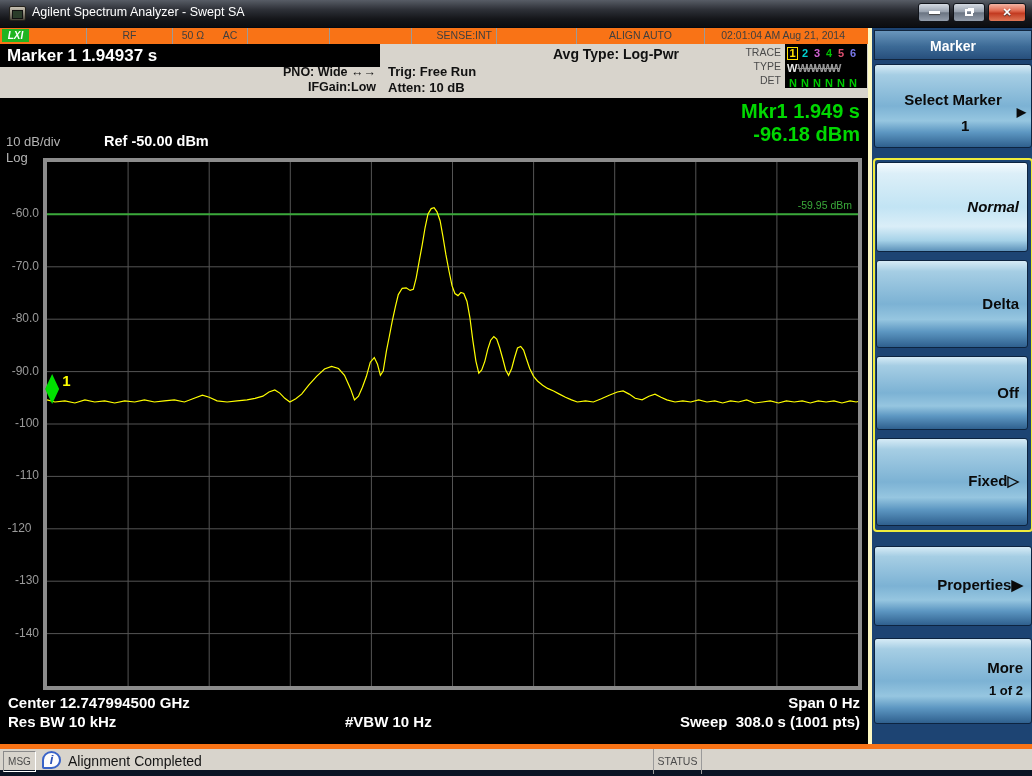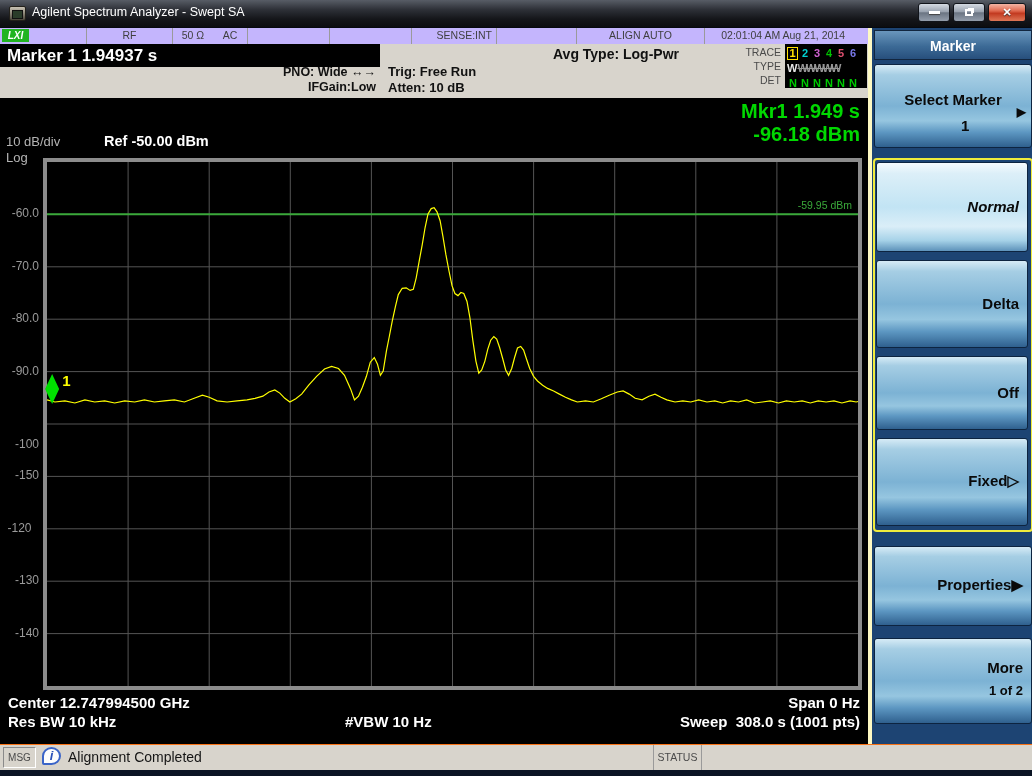--- a/index.html
+++ b/index.html
@@ -30,21 +30,21 @@
   }
   .wbtn.close {
     width:38px;
     background:linear-gradient(180deg,#f2b4a4 0%,#e06a50 40%,#c23a20 55%,#de7656 100%);
   }
   .wbtn .minbar { display:inline-block; width:11px; height:3px; background:#fff; margin-bottom:2px; box-shadow:0 1px 1px #444; }
   .wbtn .rest { display:inline-block; width:8px; height:7px; border:2px solid #fff; margin-top:4px; box-shadow:2px -2px 0 -1px #fff; }
   
   .top-strip {
     position:absolute; left:0; top:28px; width:868px; height:16px;
-    background:#c4b5fd; display:flex; font-size:10.5px; color:#3f3f3f; line-height:15px;
+    background:#f97316; display:flex; font-size:10.5px; color:#3f3f3f; line-height:15px;
   }
   .cell { border-right:1px solid #9a9a9a; height:16px; text-align:center; overflow:hidden; white-space:nowrap; }
   .lxi-badge {
     display:inline-block; margin:1px 0 0 2px; width:27px; height:13px;
     background:var(--lxi-green,#21b421); color:#fff; font-weight:bold; font-style:italic;
     font-size:10px; line-height:13px; text-align:center; float:left;
   }
   
   .meas-bar { position:absolute; left:0; top:44px; width:868px; height:54px; background:#d8d4cc; }
   .marker-bar {
@@ -92,21 +92,21 @@
     border:2px solid var(--highlight-yellow,#f0ec3c); border-radius:4px;
   }
   .menu-group .skey { position:relative; left:1px; margin-top:8px; width:152px; }
   .menu-group .skey:first-child { margin-top:2px; }
   .sel-line1 { position:absolute; left:0; right:0; top:26px; text-align:center; }
   .sel-arrow { position:absolute; right:5px; top:40px; font-size:12px; }
   .sel-num { position:absolute; left:86px; top:52px; }
   .more-line1 { position:absolute; right:8px; top:20px; }
   .more-line2 { position:absolute; right:8px; top:44px; font-size:13px; }
   
-  .statusbar { position:absolute; left:0; top:744px; width:1032px; height:26px; background:#d8d4cc; border-top:1px solid #f97316; }
+  .statusbar { position:absolute; left:0; top:744px; width:1032px; height:26px; background:#d8d4cc; border-top:5px solid #f97316; }
   .msg-cell {
     position:absolute; left:3px; top:2px; width:33px; height:21px; text-align:center;
     font-size:10px; color:#4a4a4a; line-height:19px;
     border:1px solid; border-color:#8a8a8a #ffffff #ffffff #8a8a8a;
   }
   .info-icon {
     position:absolute; left:42px; top:2px; width:19px; height:18px; border-radius:50% 50% 50% 10%;
     background:#fdfdfd; border:2px solid #3a64c8; color:#2b52b8; font-weight:bold; font-style:italic;
     font-size:13px; text-align:center; line-height:14px;
   }
@@ -203,22 +203,22 @@
         <text x="809" y="51.13800000000002" fill="#3aa83a" font-size="10.5" text-anchor="end" font-family="&quot;Liberation Sans&quot;,sans-serif">-59.95 dBm</text>
         <polyline points="4.0,241.9 11.9,244.0 21.9,242.9 31.9,245.0 41.9,241.9 51.7,244.0 61.7,242.9 71.7,245.0 81.7,242.9 91.7,244.0 101.4,241.9 111.4,244.0 121.4,242.9 131.4,241.9 141.4,244.0 151.2,240.3 159.4,237.2 166.2,239.3 174.1,242.9 184.1,244.0 194.1,242.9 204.1,241.9 212.0,240.3 219.9,238.2 226.0,234.0 231.8,231.9 236.8,235.1 241.8,240.3 246.8,244.0 252.8,240.8 258.6,236.1 265.7,227.2 273.6,218.3 281.5,211.0 288.6,208.4 295.5,210.5 301.5,217.3 307.6,230.9 311.5,241.9 315.5,238.2 319.4,229.3 323.4,218.3 327.3,204.2 331.3,199.5 334.5,206.3 337.4,217.3 340.2,213.1 343.4,193.2 346.3,178.5 349.2,163.3 352.4,148.6 355.3,136.6 359.2,130.3 363.2,129.8 367.1,132.4 370.3,131.3 373.2,119.8 376.1,103.6 379.2,86.8 382.1,69.5 385.0,55.9 388.2,50.6 391.1,49.6 394.0,53.8 397.1,62.7 400.0,78.9 402.9,96.7 406.1,113.5 409.0,127.7 411.9,135.5 415.0,137.6 417.9,134.5 420.8,135.5 424.0,143.4 426.9,159.6 429.8,182.2 432.9,203.1 435.8,215.2 438.7,212.0 441.9,203.1 444.8,191.1 447.7,182.2 450.8,178.5 453.7,181.1 456.6,189.5 459.8,201.0 462.7,212.0 465.6,217.3 468.7,210.5 471.6,199.5 474.5,190.0 477.7,188.4 480.6,192.1 483.5,201.0 486.7,210.5 490.6,218.3 494.5,223.0 499.6,227.2 504.6,230.4 510.6,233.0 516.4,236.1 522.5,239.3 528.5,241.9 534.3,244.0 542.5,242.9 550.4,244.0 558.3,240.8 566.2,237.2 574.3,234.0 580.1,233.0 586.2,236.1 592.2,240.3 599.1,241.9 605.9,238.2 612.0,236.1 618.0,239.3 623.8,241.9 632.0,244.0 639.9,242.9 647.8,244.0 655.7,241.9 663.9,244.0 671.8,242.9 679.7,245.0 687.6,242.9 695.5,244.0 703.6,241.9 711.5,245.0 719.4,244.0 727.3,242.9 735.5,245.0 743.4,242.9 751.3,244.0 759.2,242.9 767.3,245.0 775.2,242.9 783.1,244.0 791.0,242.9 798.9,245.0 807.1,242.9 813.2,244.0 815.0,243.5" fill="none" stroke="#ffff00" stroke-width="1.2"></polyline>
         <polygon points="9.131944805194806,245.9832 16.131944805194806,230.9832 9.131944805194806,215.9832 2.131944805194806,230.9832" fill="#00e000"></polygon>
         <text x="19.131944805194806" y="227.9832" fill="#ffff00" font-size="15" font-weight="bold" font-family="&quot;Liberation Sans&quot;,sans-serif">1</text>
       </svg>
 
     <div class="ytick" style="top:108px;">-60.0</div>
     <div class="ytick" style="top:161px;">-70.0</div>
     <div class="ytick" style="top:213px;">-80.0</div>
     <div class="ytick" style="top:266px;">-90.0</div>
-    <div class="ytick" style="top:318px;margin-top:21px;">-100</div>
-    <div class="ytick" style="top:370px;">-150</div>
+    <div class="ytick" style="top:318px;">-100</div>
+    <div class="ytick" style="top:370px;">-110</div>
     <div class="ytick" style="top:423px;text-align:center;">-120</div>
     <div class="ytick" style="top:475px;">-130</div>
     <div class="ytick" style="top:528px;">-140</div>
 
     <div class="annot" style="left:8px; top:596px;">Center 12.747994500 GHz</div>
     <div class="annot" style="left:8px; top:615px;">Res BW 10 kHz</div>
     <div class="annot" style="left:345px; top:615px;">#VBW 10 Hz</div>
     <div class="annot" style="right:8px; top:596px;">Span 0 Hz</div>
     <div class="annot" style="right:8px; top:615px;">Sweep  308.0 s (1001 pts)</div>
   </div>

